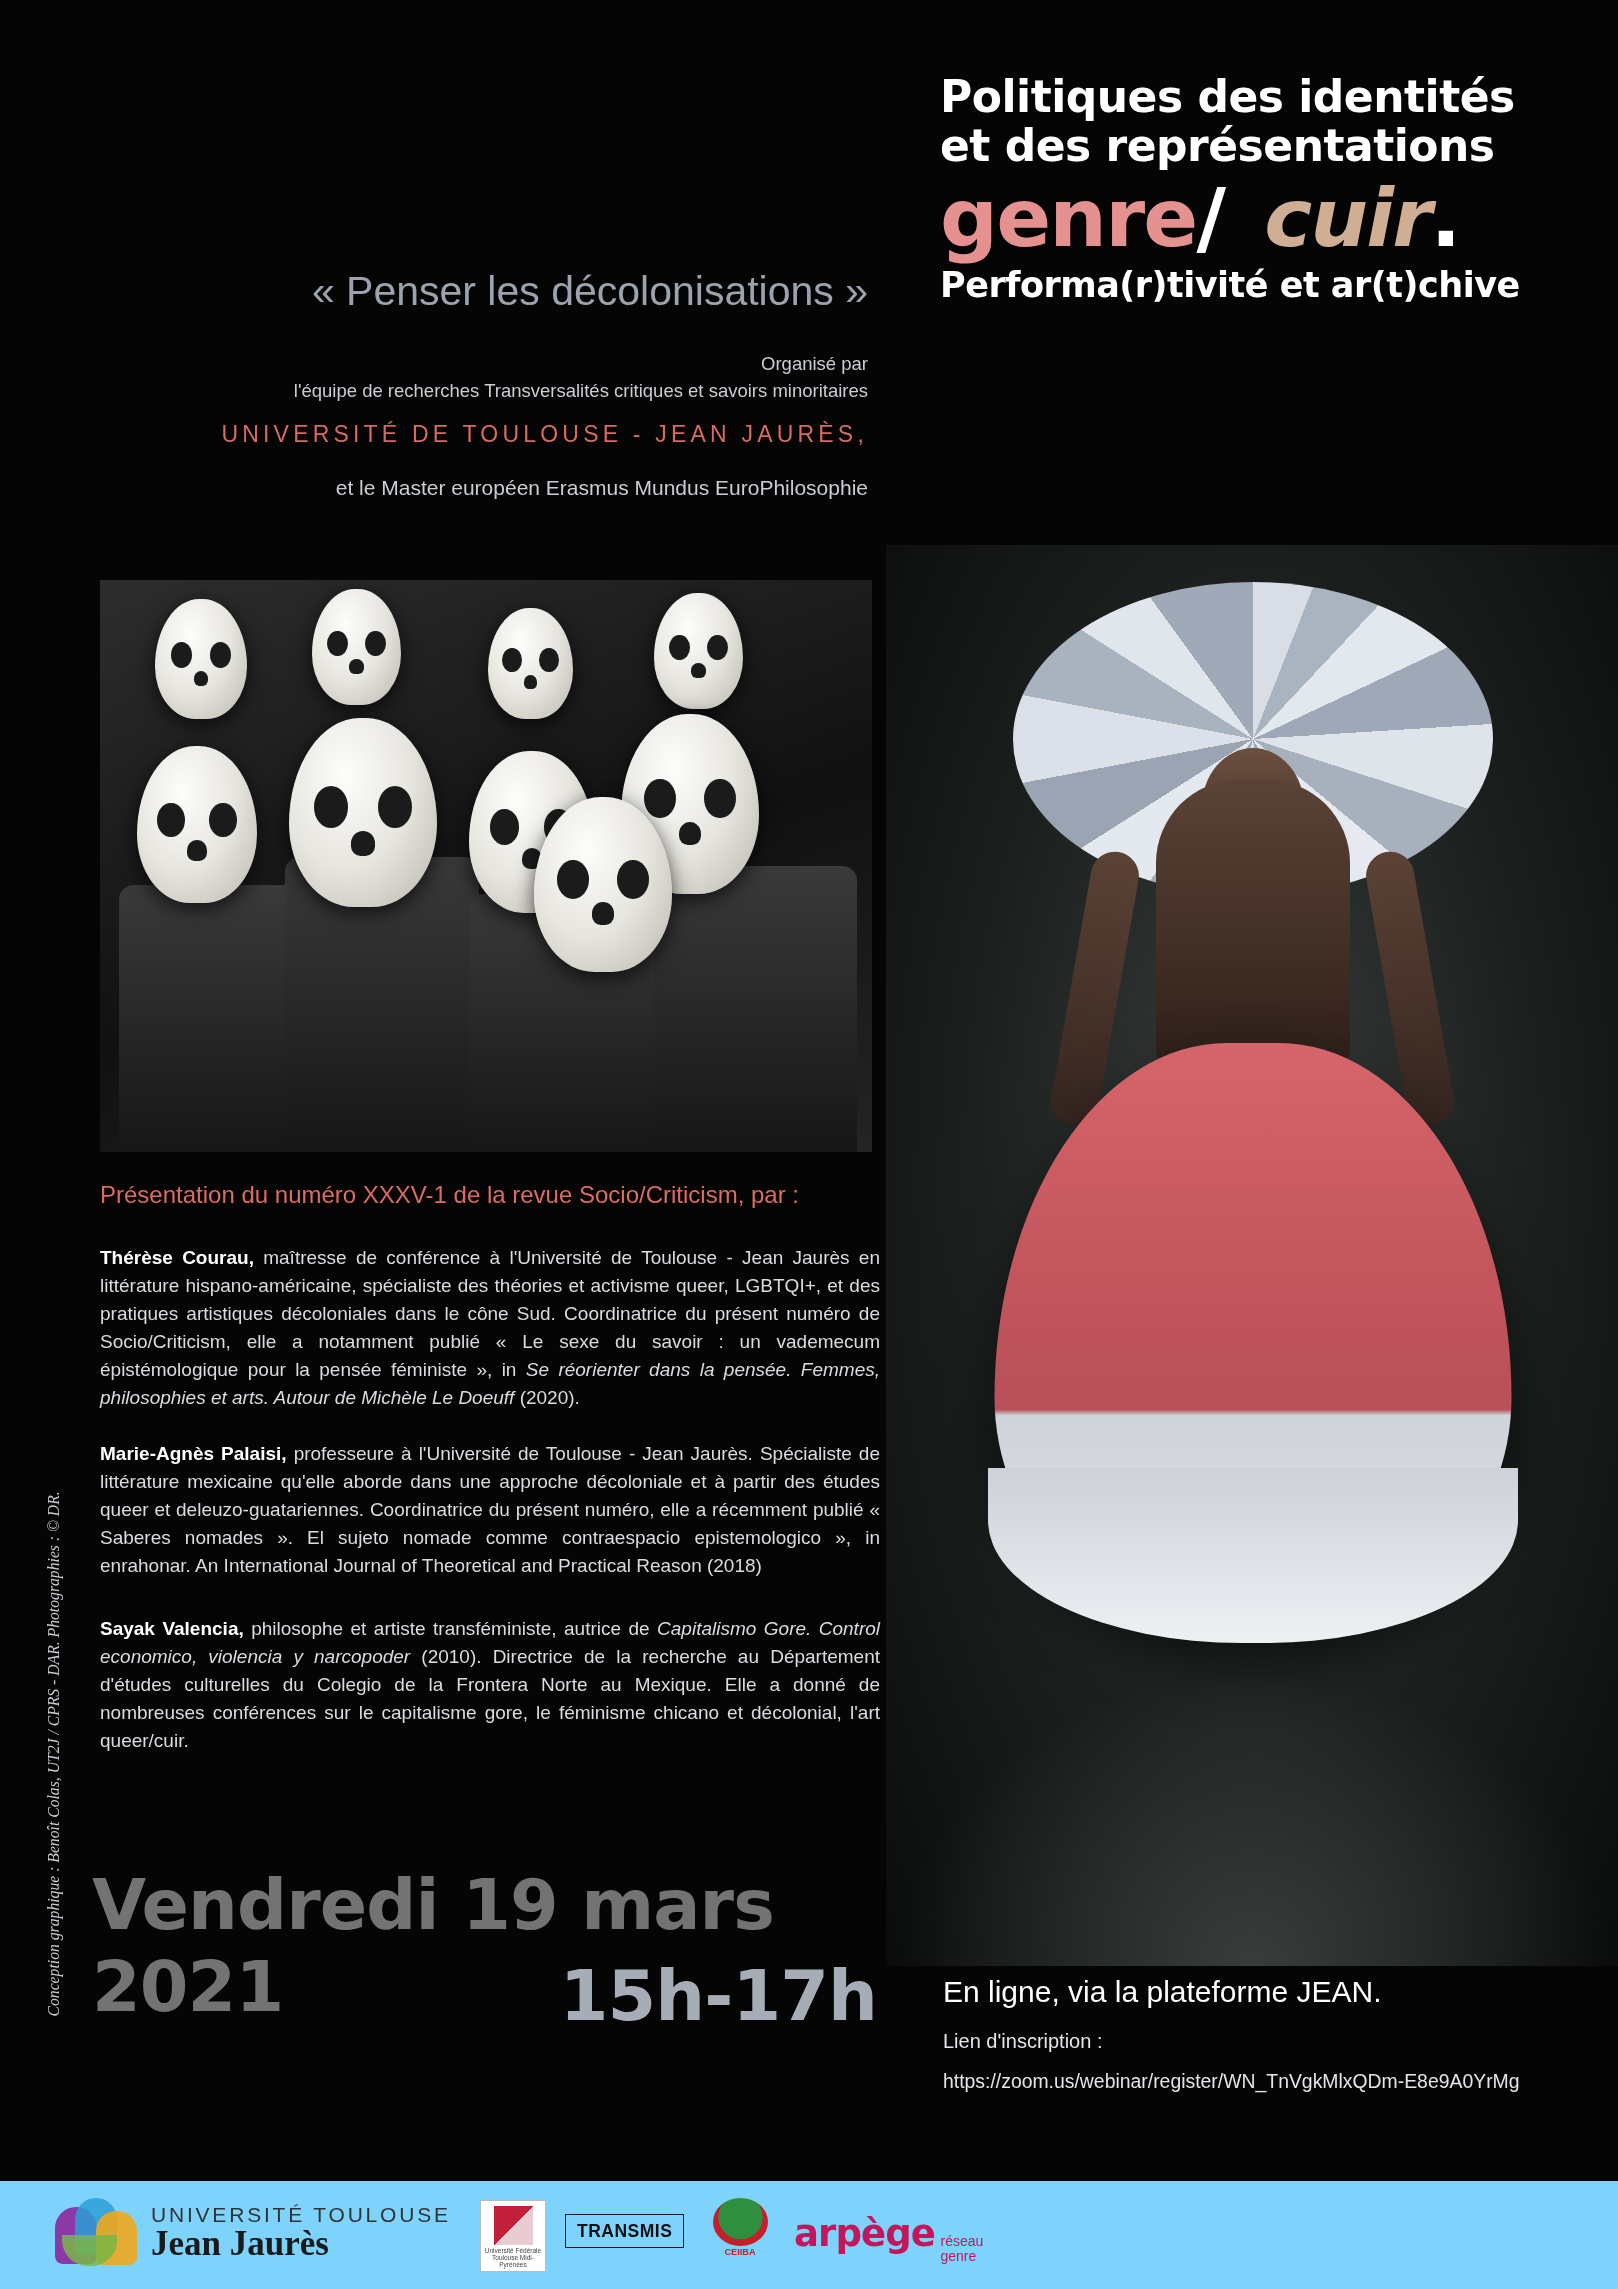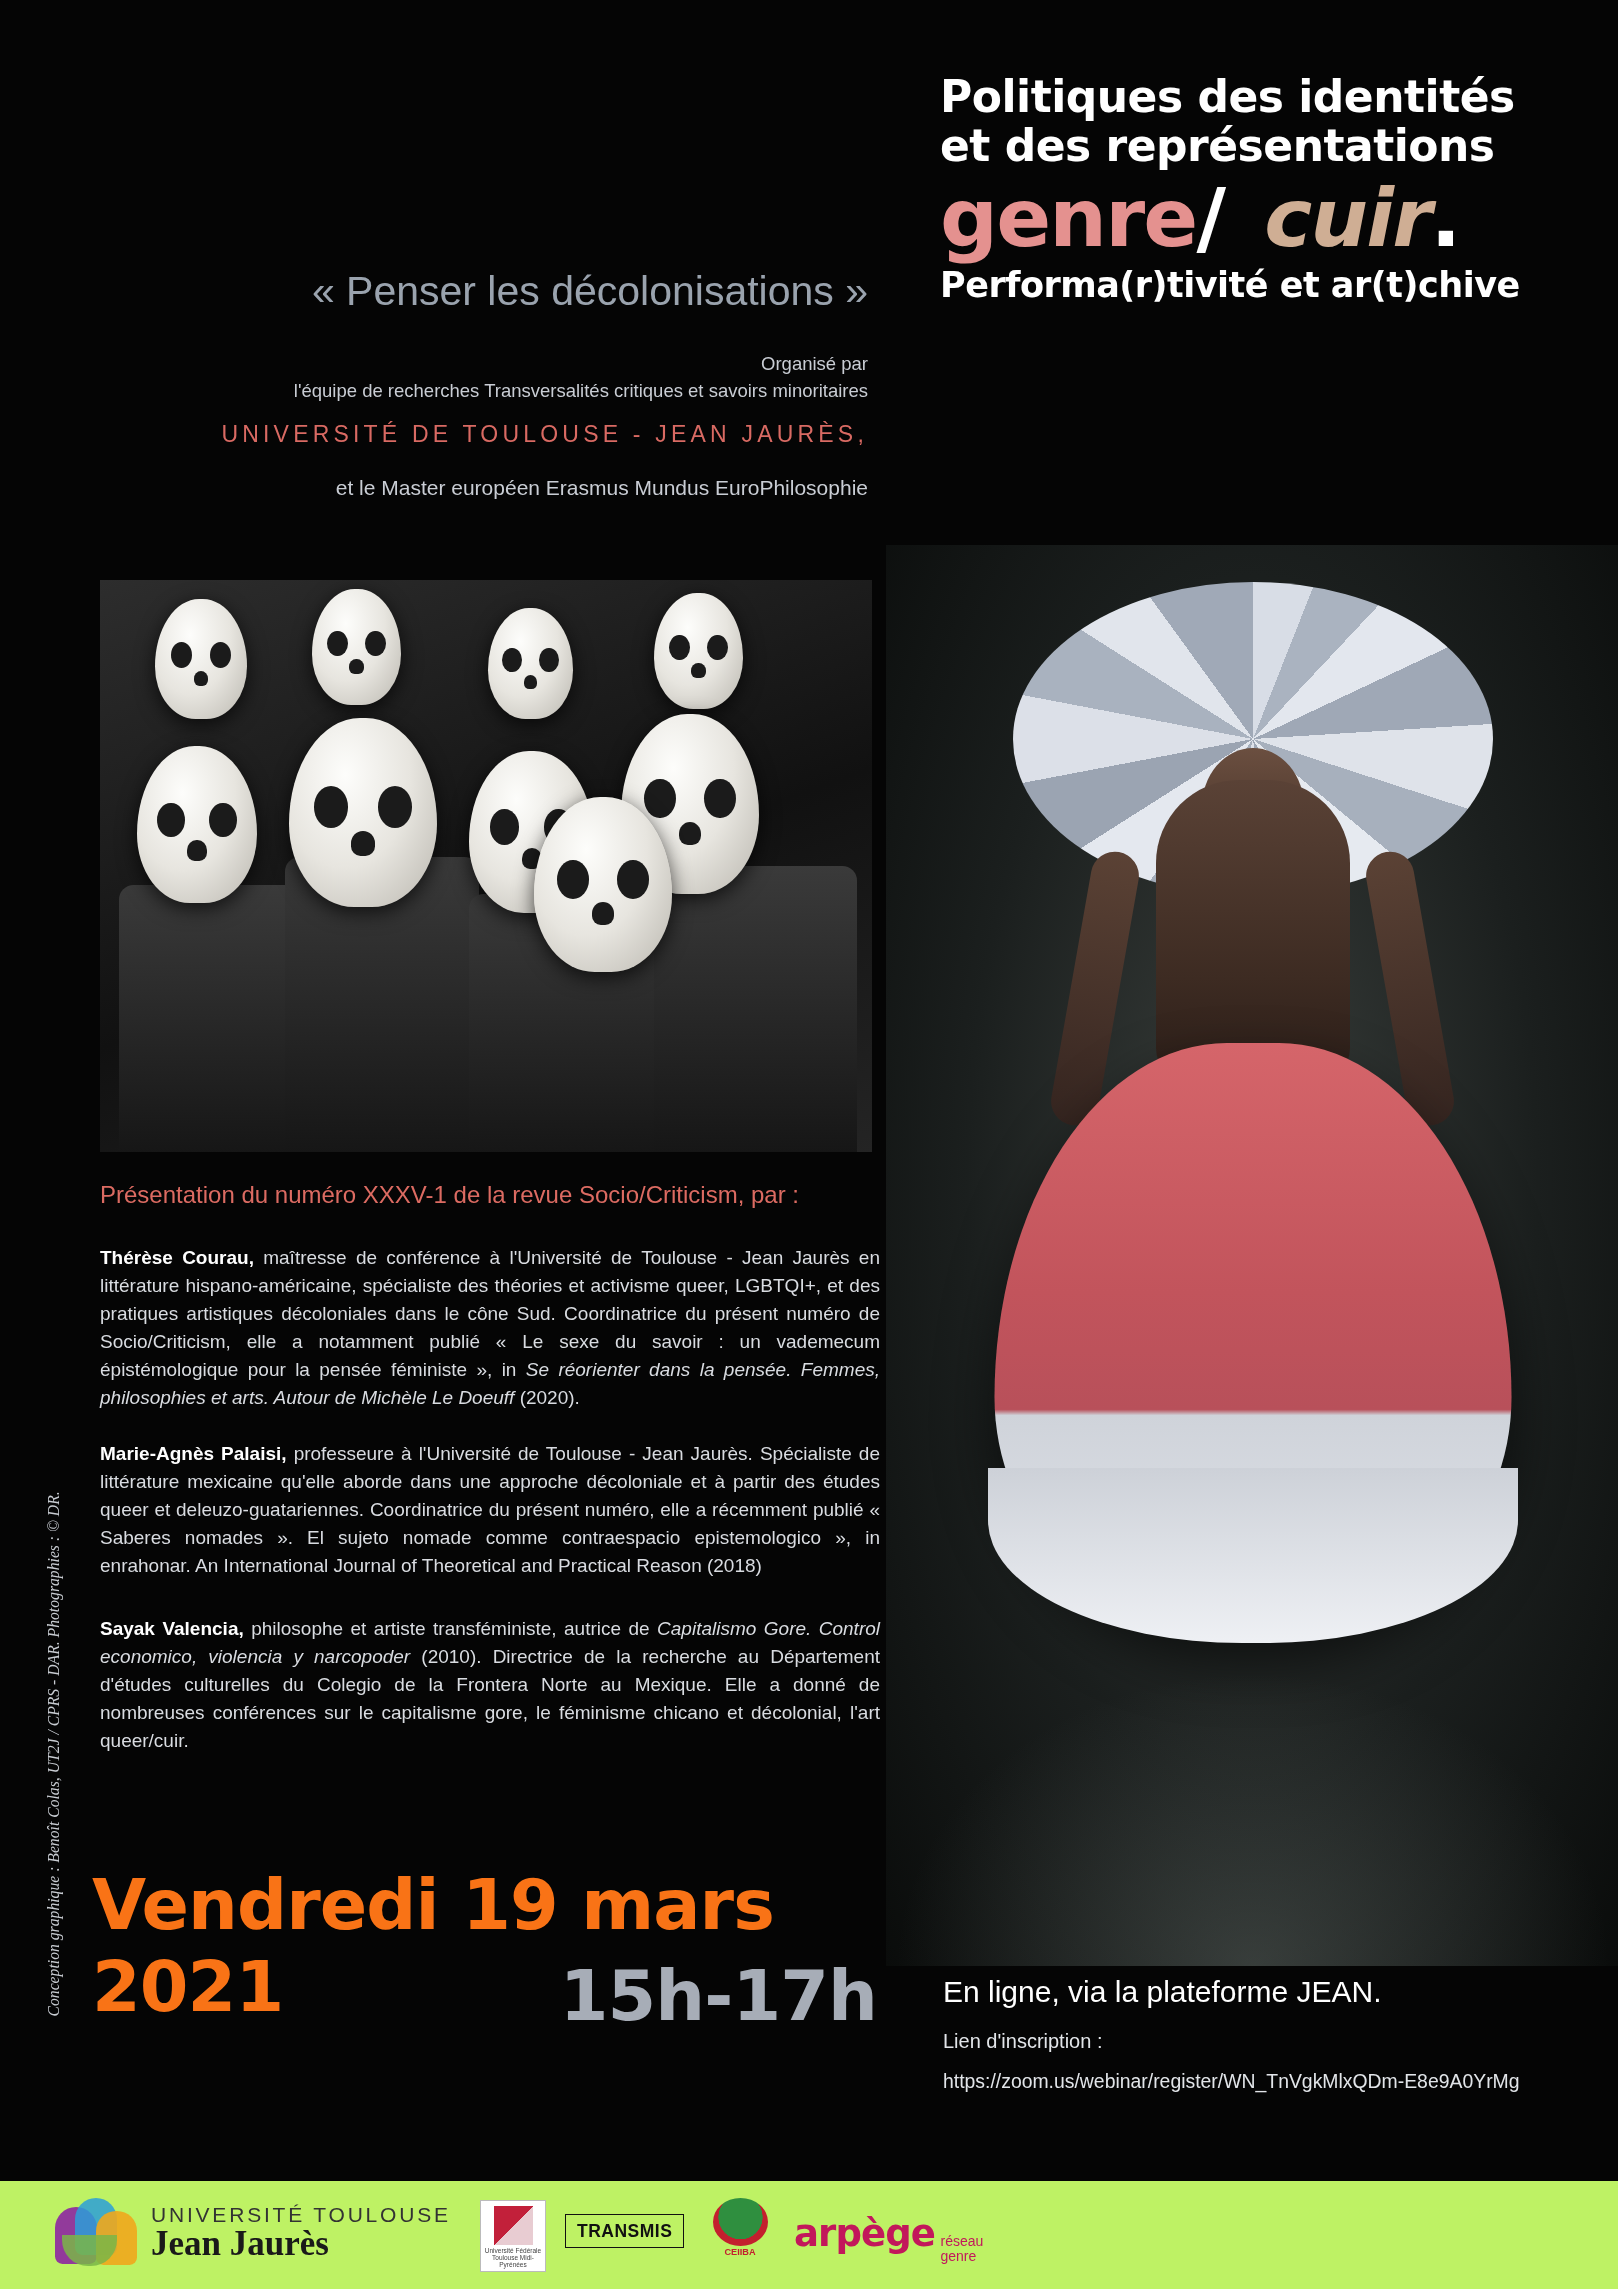--- a/index.html
+++ b/index.html
@@ -190,21 +190,21 @@
 
   
   .date-line {
     position: absolute;
     left: 92px;
     top: 1864px;
     width: 794px;
     text-align: left;
     font-size: 70px;
     font-weight: bold;
-    color: #f97316;
+    color: #737373;
     font-family: "DejaVu Sans", sans-serif;
     letter-spacing: -0.9px;
   }
   .hour-line {
     position: absolute;
     left: 0;
     top: 1955px;
     width: 877px;
     text-align: right;
     font-size: 70px;
@@ -347,21 +347,21 @@
     white-space: nowrap;
   }
 
   
   .footer {
     position: absolute;
     left: 0;
     bottom: 0;
     width: 1619px;
     height: 109px;
-    background: #bef264;
+    background: #7dd3fc;
   }
   .logo-utj {
     position: absolute;
     left: 55px;
     top: 13px;
     display: flex;
     align-items: center;
     gap: 11px;
   }
   .logo-mark {

